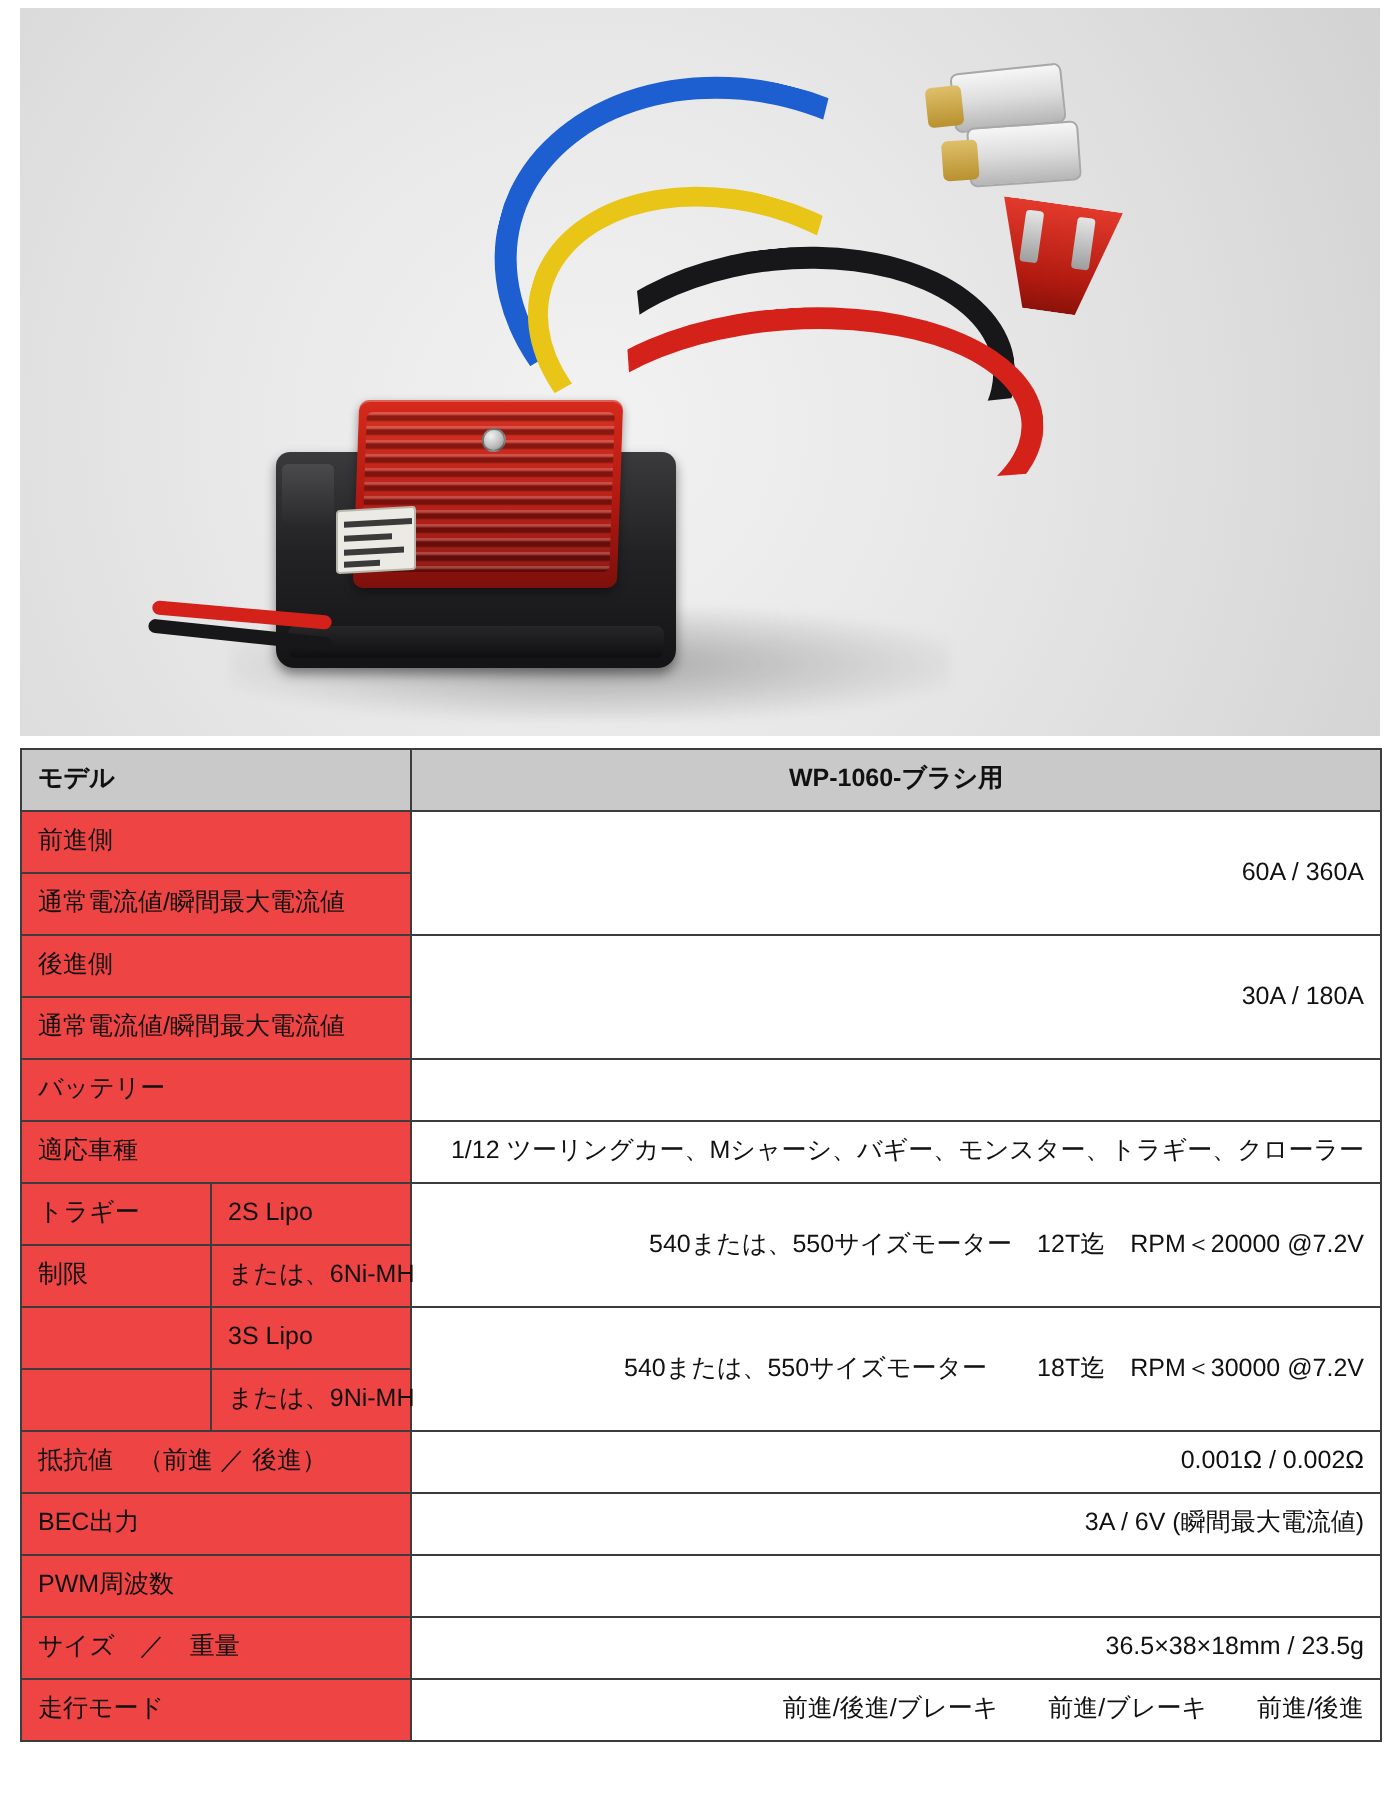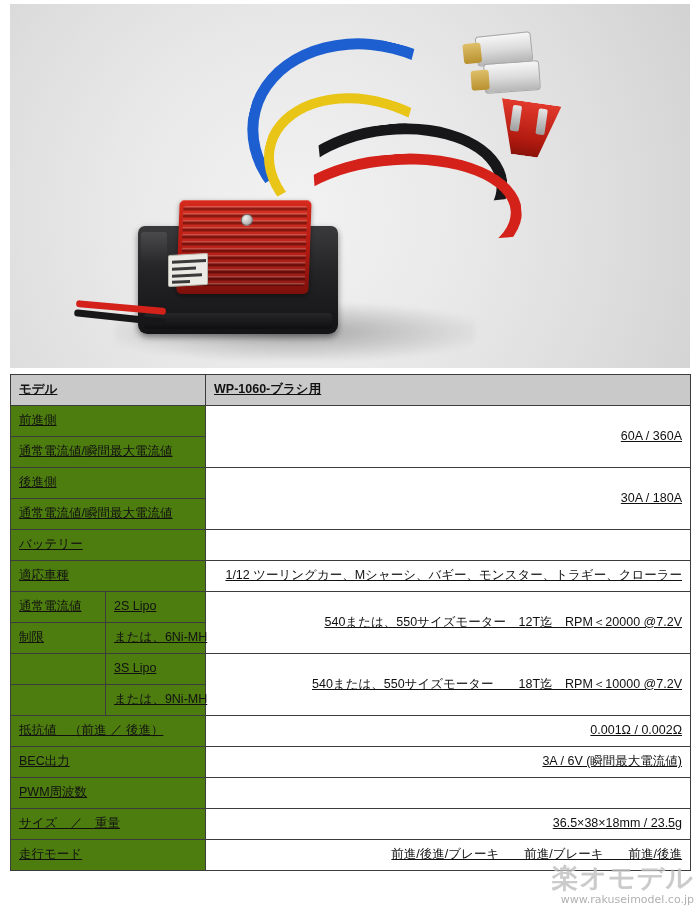--- a/index.html
+++ b/index.html
@@ -268,42 +268,42 @@
     left: 10px;
     top: 374px;
     width: 680px;
   }
   table.spec {
     border-collapse: collapse;
     width: 680px;
     table-layout: fixed;
     font-size: 12.5px;
     color: #111;
-    text-decoration: underline;
   }
   table.spec td {
     border: 1px solid #3c3c3c;
     padding: 6px 8px;
     vertical-align: middle;
     height: 31px;
     line-height: 1.25;
   }
   td.lbl {
-    background: #4d7c0f;
+    background: #ef4444;
     text-align: left;
     white-space: nowrap;
   }
   tr.head td {
     background: #c9c9c9;
     font-weight: bold;
   }
   td.val {
     text-align: right;
   }
   td.center-b {
+    text-align: center;
     font-weight: bold;
   }
   .col-a { width: 95px; }
   .col-b { width: 100px; }
   .col-c { width: 485px; }
 </style>
 </head>
 <body>
 
 <div id="page">
@@ -383,33 +383,33 @@
           <td class="lbl" colspan="2">バッテリー</td>
           <td class="val"></td>
         </tr>
 
         <tr>
           <td class="lbl" colspan="2">適応車種</td>
           <td class="val">1/12 ツーリングカー、Mシャーシ、バギー、モンスター、トラギー、クローラー</td>
         </tr>
 
         <tr>
-          <td class="lbl">通常電流値</td>
+          <td class="lbl">トラギー</td>
           <td class="lbl">2S Lipo</td>
           <td class="val" rowspan="2">540または、550サイズモーター　12T迄　RPM＜20000 @7.2V</td>
         </tr>
         <tr>
           <td class="lbl">制限</td>
           <td class="lbl">または、6Ni-MH</td>
         </tr>
 
         <tr>
           <td class="lbl"></td>
           <td class="lbl">3S Lipo</td>
-          <td class="val" rowspan="2">540または、550サイズモーター　　18T迄　RPM＜10000 @7.2V</td>
+          <td class="val" rowspan="2">540または、550サイズモーター　　18T迄　RPM＜30000 @7.2V</td>
         </tr>
         <tr>
           <td class="lbl"></td>
           <td class="lbl">または、9Ni-MH</td>
         </tr>
 
         <tr>
           <td class="lbl" colspan="2">抵抗値　（前進 ／ 後進）</td>
           <td class="val">0.001Ω / 0.002Ω</td>
         </tr>
@@ -426,18 +426,14 @@
           <td class="val">36.5×38×18mm / 23.5g</td>
         </tr>
         <tr>
           <td class="lbl" colspan="2">走行モード</td>
           <td class="val">前進/後進/ブレーキ　　前進/ブレーキ　　前進/後進</td>
         </tr>
       </tbody>
     </table>
   </div>
 
-  <div class="watermark">
-    <span>楽オモデル</span>
-    <span class="url">www.rakuseimodel.co.jp</span>
-  </div>
 
 </div>
 
 </body></html>

